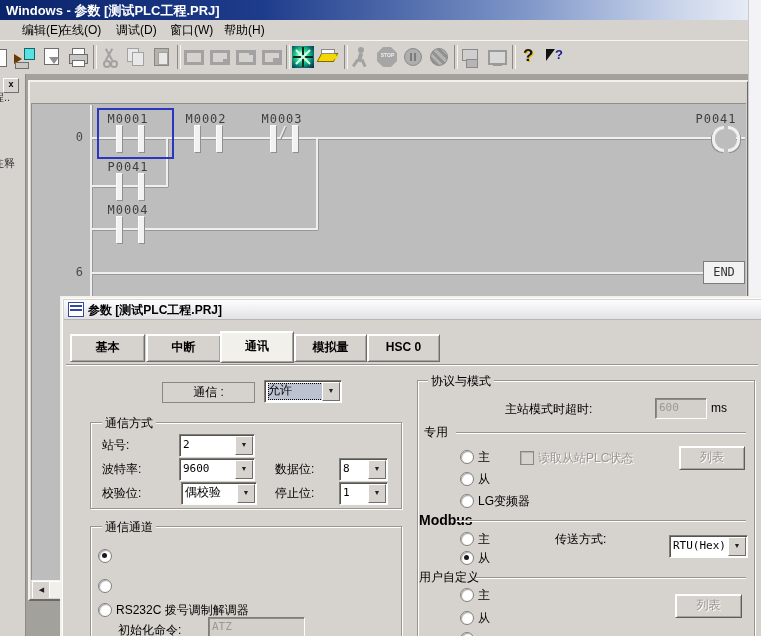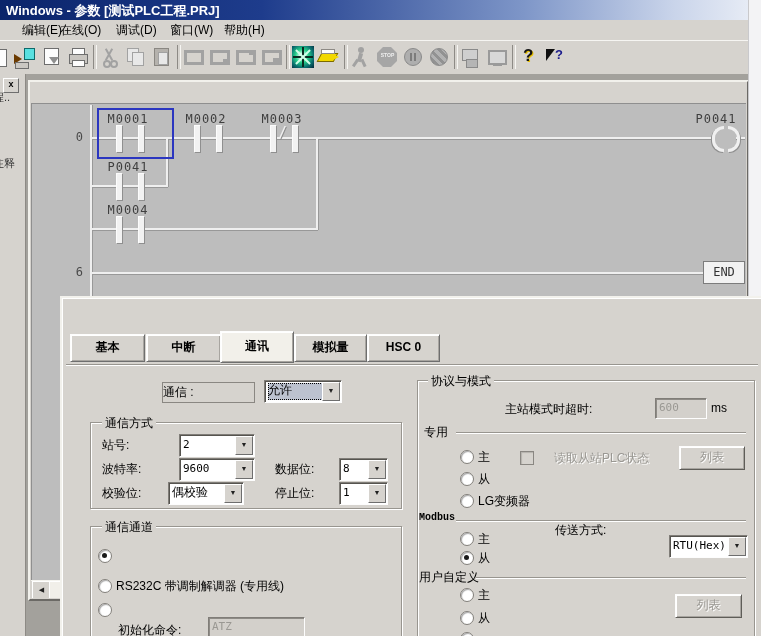--- a/index.html
+++ b/index.html
@@ -260,29 +260,35 @@
             <div id="sthumb"></div>
           </div>
         </div>
       </div>
     </div>
 
   </div>
   <div id="rightstrip"></div>
 
   <div id="dialog">
+    <div id="dlgtitle" class="mdititle">
+      <span class="micon">
+          <i></i>
+        </span>
+      <span class="mtext">参数 [测试PLC工程.PRJ]</span>
+    </div>
 
     <div class="tab" style="left:84px;width:73px">中断</div>
     <div class="tab" style="left:8px;width:73px">基本</div>
     <div class="tab" style="left:232px;width:71px">模拟量</div>
     <div class="tab sel" style="left:158px;width:72px">通讯</div>
     <div class="tab" style="left:305px;width:71px">HSC 0</div>
     <div class="etch" style="left:4px;top:66px;width:692px"></div>
 
-    <div class="lbl" style="left:100px;top:84px;width:91px;height:19px;border:1px solid #8a8782;text-align:left;line-height:19px">通信 :</div>
+    <div class="lbl" style="left:100px;top:84px;width:91px;height:19px;border:1px solid #8a8782;text-align:center;line-height:19px">通信 :</div>
     <div class="combo" style="left:202px;top:82px;width:76px">
       <span class="cbtxt zh focus">允许</span>
       <span class="cbbtn">
           <b>▼</b>
         </span>
     </div>
 
     <div class="gbox" style="left:28px;top:124px;width:310px;height:85px"></div>
     <span class="legend" style="left:40px;top:117px">通信方式</span>
     <span class="lbl" style="left:40px;top:139px">站号:</span>
@@ -300,68 +306,68 @@
         </span>
     </div>
     <span class="lbl" style="left:213px;top:163px">数据位:</span>
     <div class="combo" style="left:277px;top:160px;width:47px">
       <span class="cbtxt">8</span>
       <span class="cbbtn">
           <b>▼</b>
         </span>
     </div>
     <span class="lbl" style="left:40px;top:187px">校验位:</span>
-    <div class="combo" style="left:106px;top:184px;width:74px">
+    <div class="combo" style="left:119px;top:184px;width:74px">
       <span class="cbtxt zh">偶校验</span>
       <span class="cbbtn">
           <b>▼</b>
         </span>
     </div>
     <span class="lbl" style="left:213px;top:187px">停止位:</span>
     <div class="combo" style="left:277px;top:184px;width:47px">
       <span class="cbtxt">1</span>
       <span class="cbbtn">
           <b>▼</b>
         </span>
     </div>
 
     <div class="gbox" style="left:28px;top:228px;width:310px;height:140px"></div>
     <span class="legend" style="left:40px;top:221px">通信通道</span>
     <div class="radio sel" style="left:36px;top:251px"></div>
     <div class="radio" style="left:36px;top:281px"></div>
-    <span class="lbl" style="left:54px;top:280px">RS232C 带调制解调器 (专用线)</span>
     <div class="radio" style="left:36px;top:305px"></div>
+    <span class="lbl" style="left:54px;top:304px">RS232C 拨号调制解调器</span>
     <span class="lbl" style="left:56px;top:324px">初始化命令:</span>
     <div class="tinput" style="left:146px;top:319px;width:92px">ATZ</div>
 
     <div class="gbox" style="left:355px;top:82px;width:336px;height:280px"></div>
     <span class="legend" style="left:366px;top:75px">协议与模式</span>
     <span class="lbl" style="left:443px;top:103px">主站模式时超时:</span>
     <div class="tinput" style="left:593px;top:100px;width:47px">600</div>
     <span class="lbl" style="left:649px;top:103px">ms</span>
 
     <span class="lbl" style="left:362px;top:126px">专用</span>
     <div class="etch" style="left:394px;top:134px;width:290px"></div>
     <div class="radio" style="left:398px;top:152px"></div>
     <span class="lbl" style="left:416px;top:151px">主</span>
     <div class="check" style="left:458px;top:153px"></div>
-    <span class="lbl dis" style="left:492px;top:152px">读取从站PLC状态</span>
+    <span class="lbl dis" style="left:476px;top:152px">读取从站PLC状态</span>
     <div class="btn dis" style="left:617px;top:148px;width:64px;height:22px">列表</div>
     <div class="radio" style="left:398px;top:174px"></div>
     <span class="lbl" style="left:416px;top:173px">从</span>
     <div class="radio" style="left:398px;top:196px"></div>
     <span class="lbl" style="left:416px;top:195px">LG变频器</span>
 
-    <span class="lbl" style="left:357px;top:214px;font-family:Liberation Mono, monospace;font-size:10px;font-weight:bold">Modbus</span>
+    <span class="lbl" style="left:357px;top:214px;font-family:Liberation Sans, sans-serif;font-size:14px;font-weight:bold">Modbus</span>
     <div class="etch" style="left:394px;top:222px;width:290px"></div>
     <div class="radio" style="left:398px;top:234px"></div>
     <span class="lbl" style="left:416px;top:233px">主</span>
     <div class="radio sel" style="left:398px;top:253px"></div>
     <span class="lbl" style="left:416px;top:252px">从</span>
-    <span class="lbl" style="left:493px;top:224px">传送方式:</span>
+    <span class="lbl" style="left:493px;top:233px">传送方式:</span>
     <div class="combo" style="left:607px;top:237px;width:77px">
       <span class="cbtxt">RTU(Hex)</span>
       <span class="cbbtn">
           <b>▼</b>
         </span>
     </div>
 
     <span class="lbl" style="left:357px;top:271px">用户自定义</span>
     <div class="etch" style="left:414px;top:279px;width:270px"></div>
     <div class="radio" style="left:398px;top:290px"></div>

